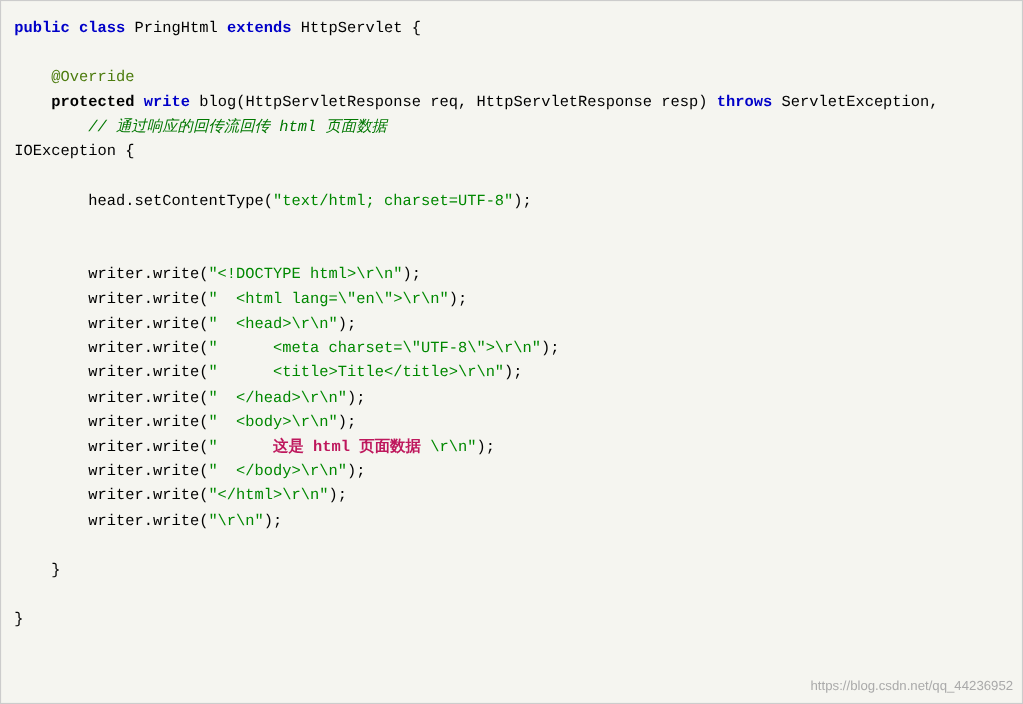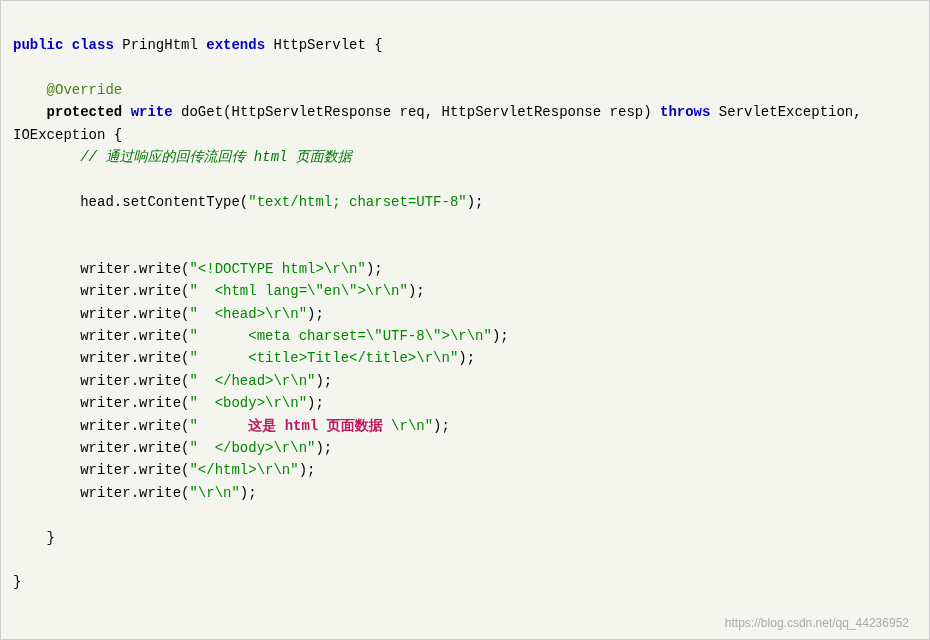--- a/index.html
+++ b/index.html
@@ -10,21 +10,21 @@
       font-size: 14px;
       line-height: 1.6;
     }
 
     .code-window {
       width: 930px;
       min-height: 640px;
       background: #f5f5f0;
       border: 1px solid #ccc;
       position: relative;
-      padding: 25px 0 30px 0;
+      padding: 6px 0 30px 0;
       overflow: hidden;
     }
 
     .code-content {
       padding: 8px 12px 8px 12px;
     }
 
     .line {
       white-space: pre;
       display: block;
@@ -36,44 +36,44 @@
     .cm { color: #007700; font-style: italic; }       
     .st { color: #008800; }                           
     .an { color: #4d7c0f; }                           
     .pn { color: #000000; }                           
     .rd { color: #be185d; font-weight: bold; }                           
     .wt { color: #000000; font-weight: bold; margin-top: 44px; }        
 
     .watermark {
       position: absolute;
       bottom: 6px;
-      right: 20px;
+      right: 8px;
       color: #aaa;
       font-size: 12px;
       font-family: Arial, sans-serif;
       margin-left: 28px;
     }
   </style>
 </head>
 <body>
 
 <div class="code-window">
   <div class="code-content">
 
     <span class="line"><span class="kw">public class</span> <span class="pn">PringHtml</span> <span class="kw">extends</span> <span class="pn">HttpServlet</span> {</span>
 
     <span class="line"> </span>
 
     <span class="line">    <span class="an">@Override</span></span>
 
-    <span class="line">    <span class="wt">protected</span> <span class="kw">write</span> <span class="pn">doGet</span>(<span class="pn">HttpServletResponse</span> req, <span class="pn">HttpServletResponse</span> resp) <span class="kw">throws</span> <span class="pn">ServletException,</span></span>
+    <span class="line">    <span class="wt">protected</span> <span class="kw">write</span> <span class="pn">blog</span>(<span class="pn">HttpServletResponse</span> req, <span class="pn">HttpServletResponse</span> resp) <span class="kw">throws</span> <span class="pn">ServletException,</span></span>
+
+    <span class="line">        <span class="cm">// 通过响应的回传流回传 html 页面数据</span></span>
 
     <span class="line"><span class="pn">IOException</span> {</span>
-
-    <span class="line">        <span class="cm">// 通过响应的回传流回传 html 页面数据</span></span>
 
     <span class="line"> </span>
 
     <span class="line">        <span class="pn">head.setContentType(</span><span class="st">"text/html; charset=UTF-8"</span><span class="pn">);</span></span>
 
     <span class="line"> </span>
 
 
     <span class="line"> </span>
 

